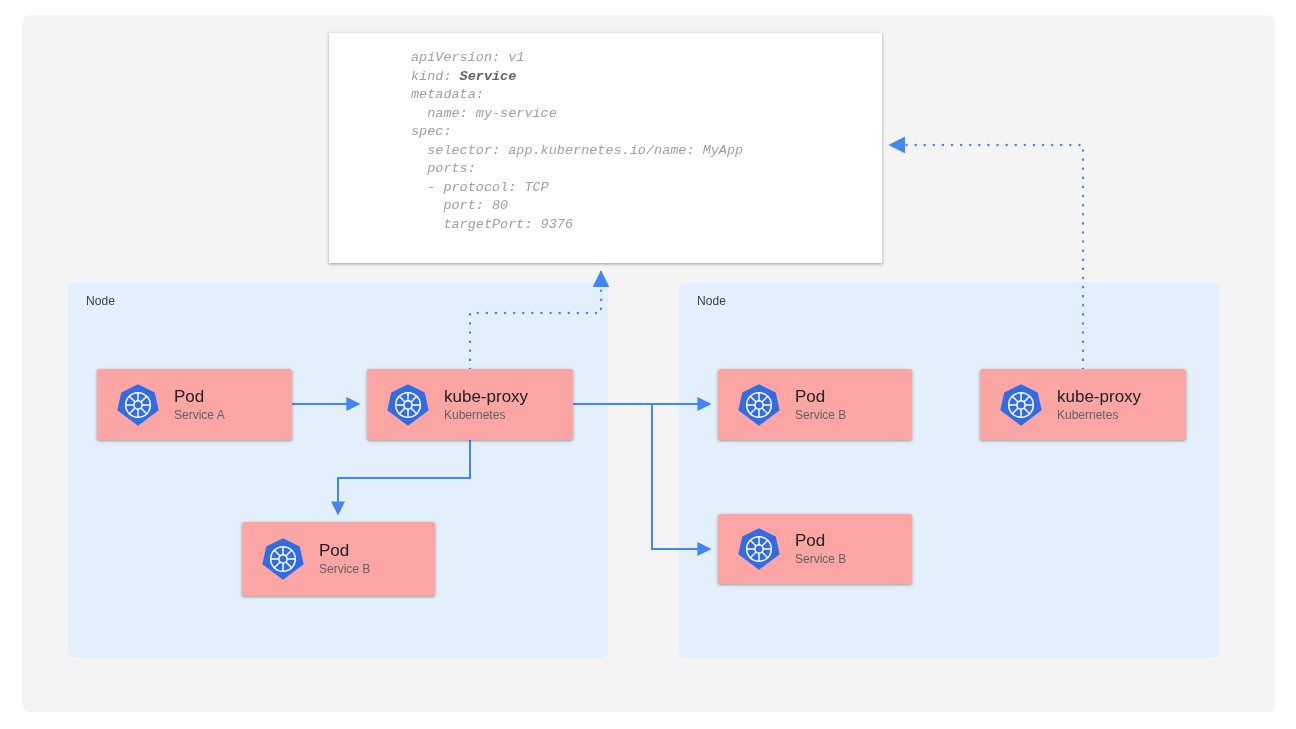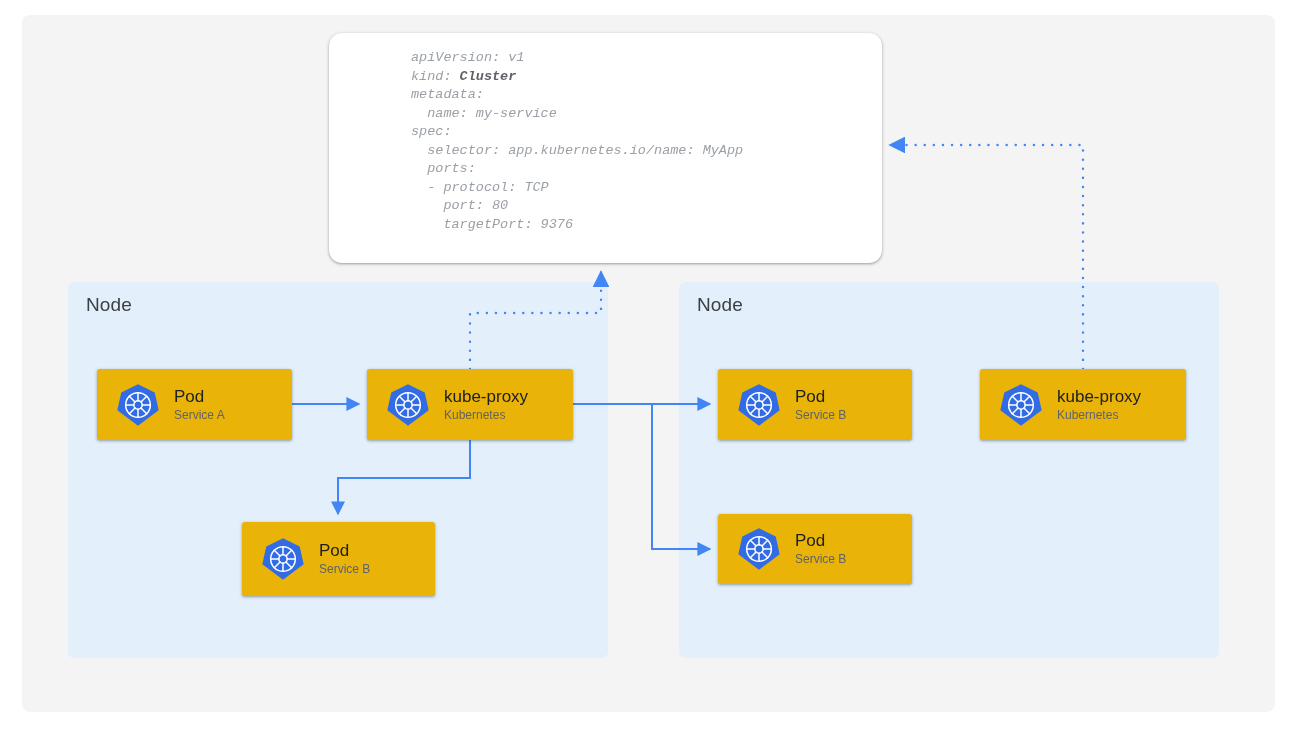--- a/index.html
+++ b/index.html
@@ -30,31 +30,31 @@
   
   .node {
     position: absolute;
     background: #e3f0fc;
     border-radius: 6px;
   }
   .node-label {
     position: absolute;
     left: 18px;
     top: 12px;
-    font-size: 19px;
+    font-size: 12px;
     color: #3c4043;
     letter-spacing: .1px;
   }
   #node-left  { left: 68px;  top: 282px; width: 540px; height: 376px; }
   #node-right { left: 679px; top: 282px; width: 540px; height: 376px; }
 
   
   .card {
     position: absolute;
-    background: #eab308;
+    background: #fca5a5;
     border-radius: 3px;
     box-shadow: 0 1px 2px rgba(60,64,67,.30), 0 1px 3px 1px rgba(60,64,67,.15);
     display: flex;
     align-items: center;
     box-sizing: border-box;
   }
   .card .k8s-ico {
     flex: 0 0 auto;
     width: 44px;
     height: 44px;
@@ -86,21 +86,21 @@
   #card-kube-proxy-r { left: 980px; top: 369px; width: 206px; height: 71px; }
 
   
   #yaml-panel {
     position: absolute;
     left: 329px;
     top: 33px;
     width: 553px;
     height: 230px;
     background: #ffffff;
-    border-radius: 13px;
+    border-radius: 0;
     box-shadow: 0 1px 2px rgba(60,64,67,.30), 0 1px 3px 1px rgba(60,64,67,.15);
     overflow: hidden;
   }
   #yaml-code {
     position: absolute;
     left: 82px;
     top: 16px;
     margin: 0;
     font-family: "Liberation Mono", "DejaVu Sans Mono", monospace;
     font-style: italic;
@@ -158,21 +158,21 @@
 
     <path d="M 652 404 L 652 549 L 710 549" fill="none" stroke="#4285f4" stroke-width="2" marker-end="url(#arrow-r)"></path>
 
     <path d="M 470 369 L 470 313 L 601 313 L 601 272" fill="none" stroke="#4285f4" stroke-width="2.4" stroke-linecap="round" stroke-dasharray="0.1 9" marker-end="url(#arrow-dot)"></path>
 
     <path d="M 1083 369 L 1083 145 L 890 145" fill="none" stroke="#4285f4" stroke-width="2.4" stroke-linecap="round" stroke-dasharray="0.1 9" marker-end="url(#arrow-dot)"></path>
   </svg>
 
   <div id="yaml-panel">
     <pre id="yaml-code">apiVersion: v1
-kind: <b>Cluster</b>
+kind: <b>Service</b>
 metadata:
   name: my-service
 spec:
   selector: app.kubernetes.io/name: MyApp
   ports:
   - protocol: TCP
     port: 80
     targetPort: 9376</pre>
   </div>
 

